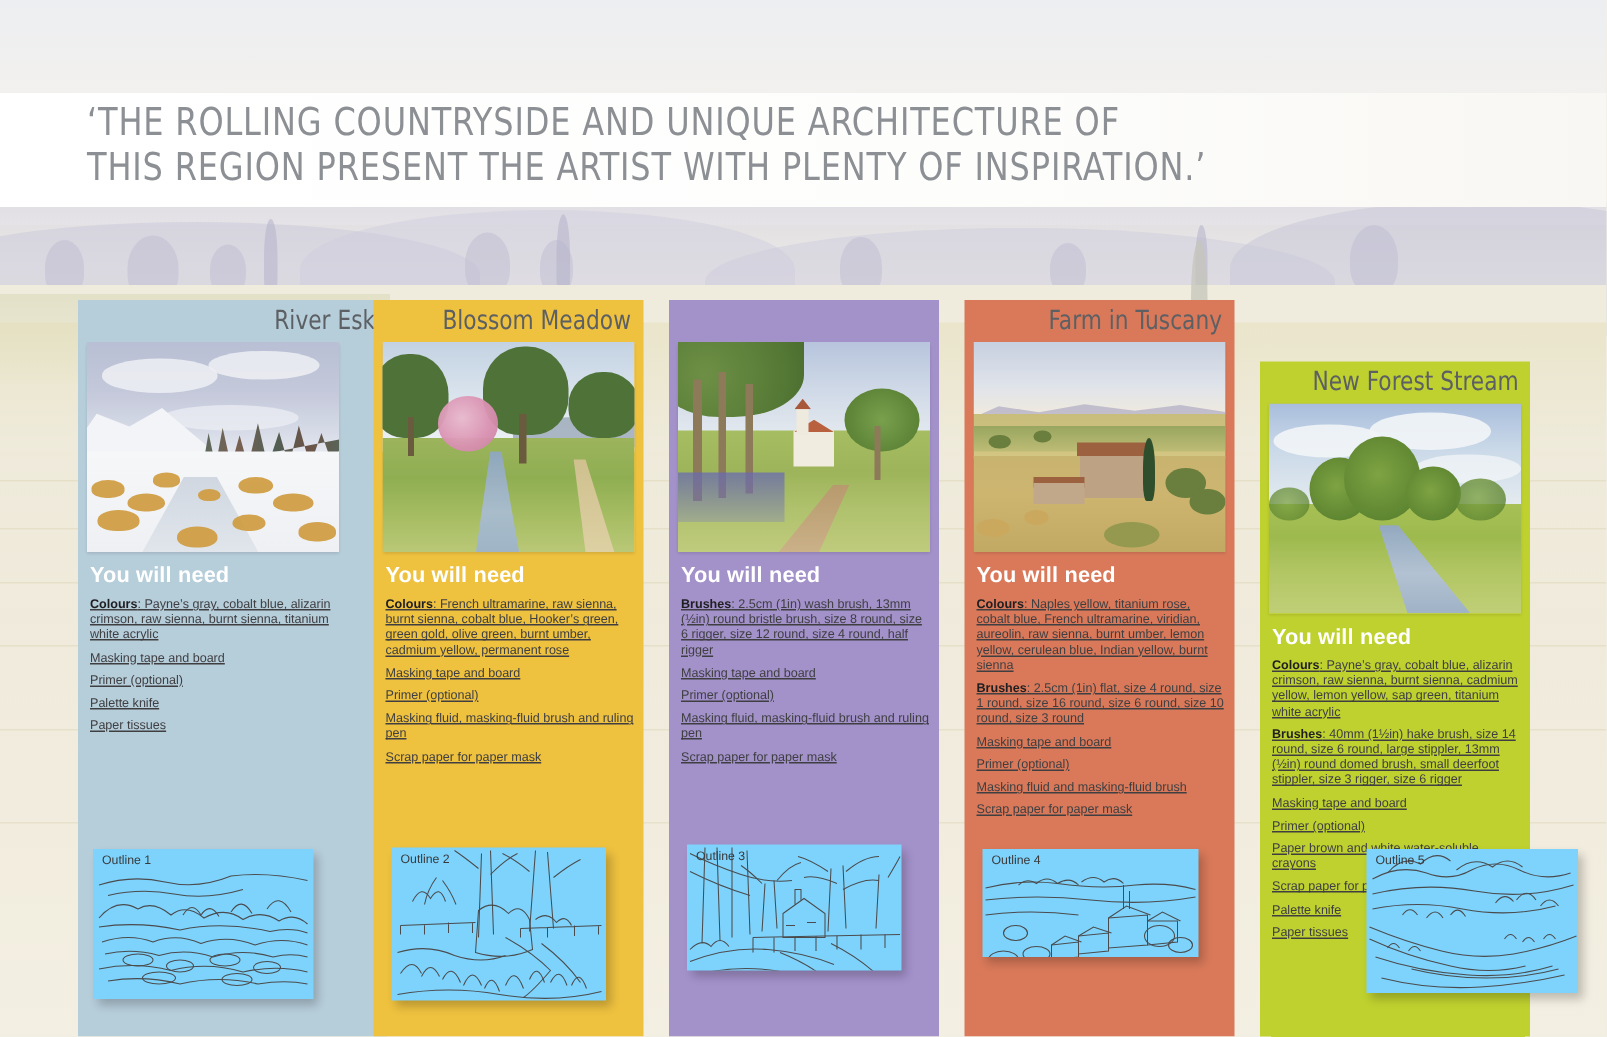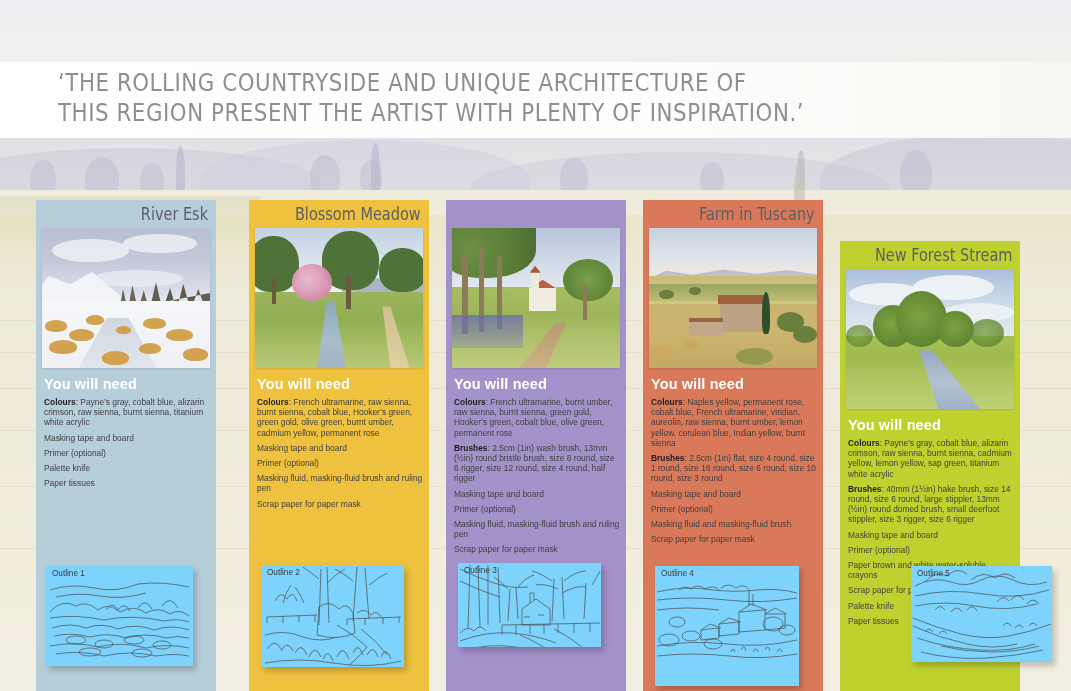--- a/index.html
+++ b/index.html
@@ -60,21 +60,21 @@
   .col-head{height:28px;position:relative;}
   .col-title{position:absolute;right:8px;top:3px;
     font-size:17.5px;line-height:22px;color:#5c5f63;
     font-family:"DejaVu Sans Condensed","Liberation Sans",sans-serif;
     font-stretch:condensed;white-space:nowrap;transform:scaleX(.92);transform-origin:right center;}
   .thumb{position:absolute;left:6px;top:28px;width:168px;height:140px;overflow:hidden;
     box-shadow:0 1px 2px rgba(0,0,0,.12);}
   .ywn{position:absolute;left:8px;top:176px;color:#ffffff;font-size:14.5px;font-weight:bold;
     letter-spacing:.1px;}
   .reqs{position:absolute;left:8px;top:197px;width:166px;
-    font-size:8.4px;line-height:10.2px;color:#3f3f42;}
+    font-size:8.4px;line-height:10.2px;color:#3f3f42;text-decoration:underline;}
   .reqs p{margin:0 0 5px 0;}
   .reqs b{font-weight:bold;color:#1f1f21;}
   .outline{position:absolute;background:#7dd3fc;box-shadow:3px 4px 6px rgba(0,0,0,.22);
     overflow:hidden;}
   .outline-label{position:absolute;left:6px;top:3px;font-size:8.2px;color:#3a3a3c;z-index:3;}
 
   
   .c-river{background:#b6cdda;}
   .c-blossom{background:#eec13f;}
   .c-short{background:#a391ca;}
@@ -202,21 +202,21 @@
   <div class="bg-furrow" style="left:0;top:486px;width:1071px;"></div>
   <div class="bg-furrow" style="left:0;top:548px;width:1071px;"></div>
 </div>
 
 <div id="quote-band"></div>
 <div id="quote">
   <span class="ql">‘THE ROLLING COUNTRYSIDE AND UNIQUE ARCHITECTURE OF</span>
   <span class="ql">THIS REGION PRESENT THE ARTIST WITH PLENTY OF INSPIRATION.’</span>
 </div>
 
-<div class="col c-river" style="left:36px;">
+<div class="col c-river" style="left:52px;padding-left:26px;">
   <div class="col-head">
     <div class="col-title">River Esk</div>
   </div>
   <div class="thumb">
     <div class="art">
       <div class="a1-sky"></div>
       <div class="a1-cloud" style="left:6%;top:8%;width:46%;height:16%;"></div>
       <div class="a1-cloud" style="left:48%;top:4%;width:44%;height:14%;"></div>
       <div class="a1-cloud" style="left:30%;top:30%;width:54%;height:12%;opacity:.7;"></div>
       <div class="a1-mtn"></div>
@@ -334,21 +334,20 @@
       <div class="a3-church"></div>
       <div class="a3-roof"></div>
       <div class="a3-tower"></div>
       <div class="a3-towerroof"></div>
       <div class="a3-bluebell"></div>
       <div class="a3-path"></div>
     </div>
   </div>
   <div class="ywn">You will need</div>
   <div class="reqs">
-    <p><b>Colours</b><span>: French ultramarine, burnt umber, raw sienna, burnt sienna, green gold, Hooker’s green, cobalt blue, olive green, permanent rose</span></p>
     <p><b>Brushes</b><span>: 2.5cm (1in) wash brush, 13mm (½in) round bristle brush, size 8 round, size 6 rigger, size 12 round, size 4 round, half rigger</span></p>
     <p>Masking tape and board</p>
     <p>Primer (optional)</p>
     <p>Masking fluid, masking-fluid brush and ruling pen</p>
     <p>Scrap paper for paper mask</p>
   </div>
   <div class="outline" style="left:12px;top:363px;width:143px;height:84px;">
     <div class="outline-label">Outline 3</div>
     <svg width="143" height="101" viewBox="0 0 143 101">
       <g class="sk">
@@ -395,28 +394,28 @@
       <div class="a4-cypress"></div>
       <div class="a4-bale" style="left:1%;top:84%;width:13%;height:9%;"></div>
       <div class="a4-bale" style="left:20%;top:80%;width:10%;height:7%;"></div>
       <div class="a4-bush" style="left:76%;top:60%;width:16%;height:14%;"></div>
       <div class="a4-bush" style="left:86%;top:70%;width:14%;height:12%;"></div>
       <div class="a4-bush" style="left:52%;top:86%;width:22%;height:12%;background:#94994f;"></div>
     </div>
   </div>
   <div class="ywn">You will need</div>
   <div class="reqs">
-    <p><b>Colours</b><span>: Naples yellow, permanent rose, cobalt blue, French ultramarine, viridian, aureolin, raw sienna, burnt umber, lemon yellow, cerulean blue, Indian yellow, burnt sienna</span></p>
+    <p><b>Colours</b><span>: Naples yellow, titanium rose, cobalt blue, French ultramarine, viridian, aureolin, raw sienna, burnt umber, lemon yellow, cerulean blue, Indian yellow, burnt sienna</span></p>
     <p><b>Brushes</b><span>: 2.5cm (1in) flat, size 4 round, size 1 round, size 16 round,  size 6 round, size 10 round, size 3 round</span></p>
     <p>Masking tape and board</p>
     <p>Primer (optional)</p>
     <p>Masking fluid and masking-fluid brush</p>
     <p>Scrap paper for paper mask</p>
   </div>
-  <div class="outline" style="left:12px;top:366px;width:144px;height:120px;">
+  <div class="outline" style="left:12px;top:366px;width:144px;height:72px;">
     <div class="outline-label">Outline 4</div>
     <svg width="144" height="96" viewBox="0 0 144 96">
       <g class="sk">
         <path d="M2 26 q24-6 48-3 q28 4 52 1 q22-2 40 3"></path>
         <path d="M24 24 q6-5 12-1 q7-6 14 0 q8-5 14 1"></path>
         <path d="M66 22 q8-6 15 0 q7-5 13 1"></path>
         <path d="M2 34 q34-4 70 0 q36 4 70-2"></path>
         <path d="M2 44 q30-4 62 0"></path>
         <path d="M94 40 L94 24 M98 40 L98 28"></path>
         <path d="M84 46 L110 44 L110 64 L84 66 Z"></path>

